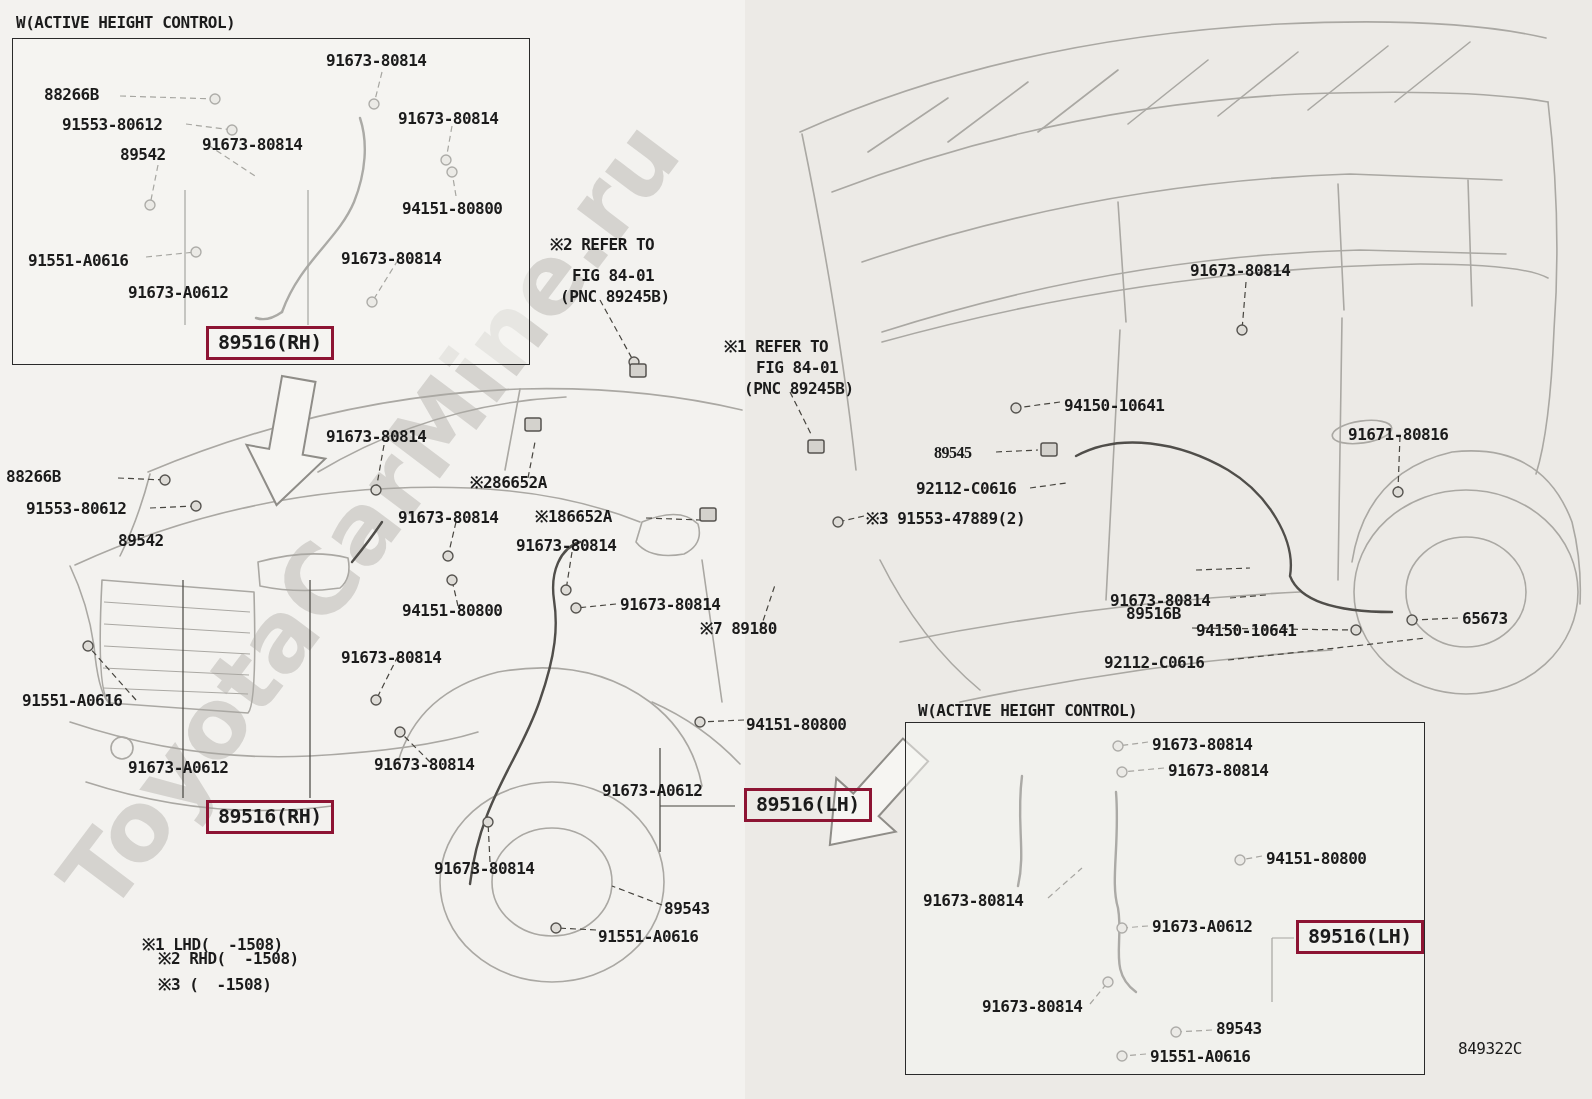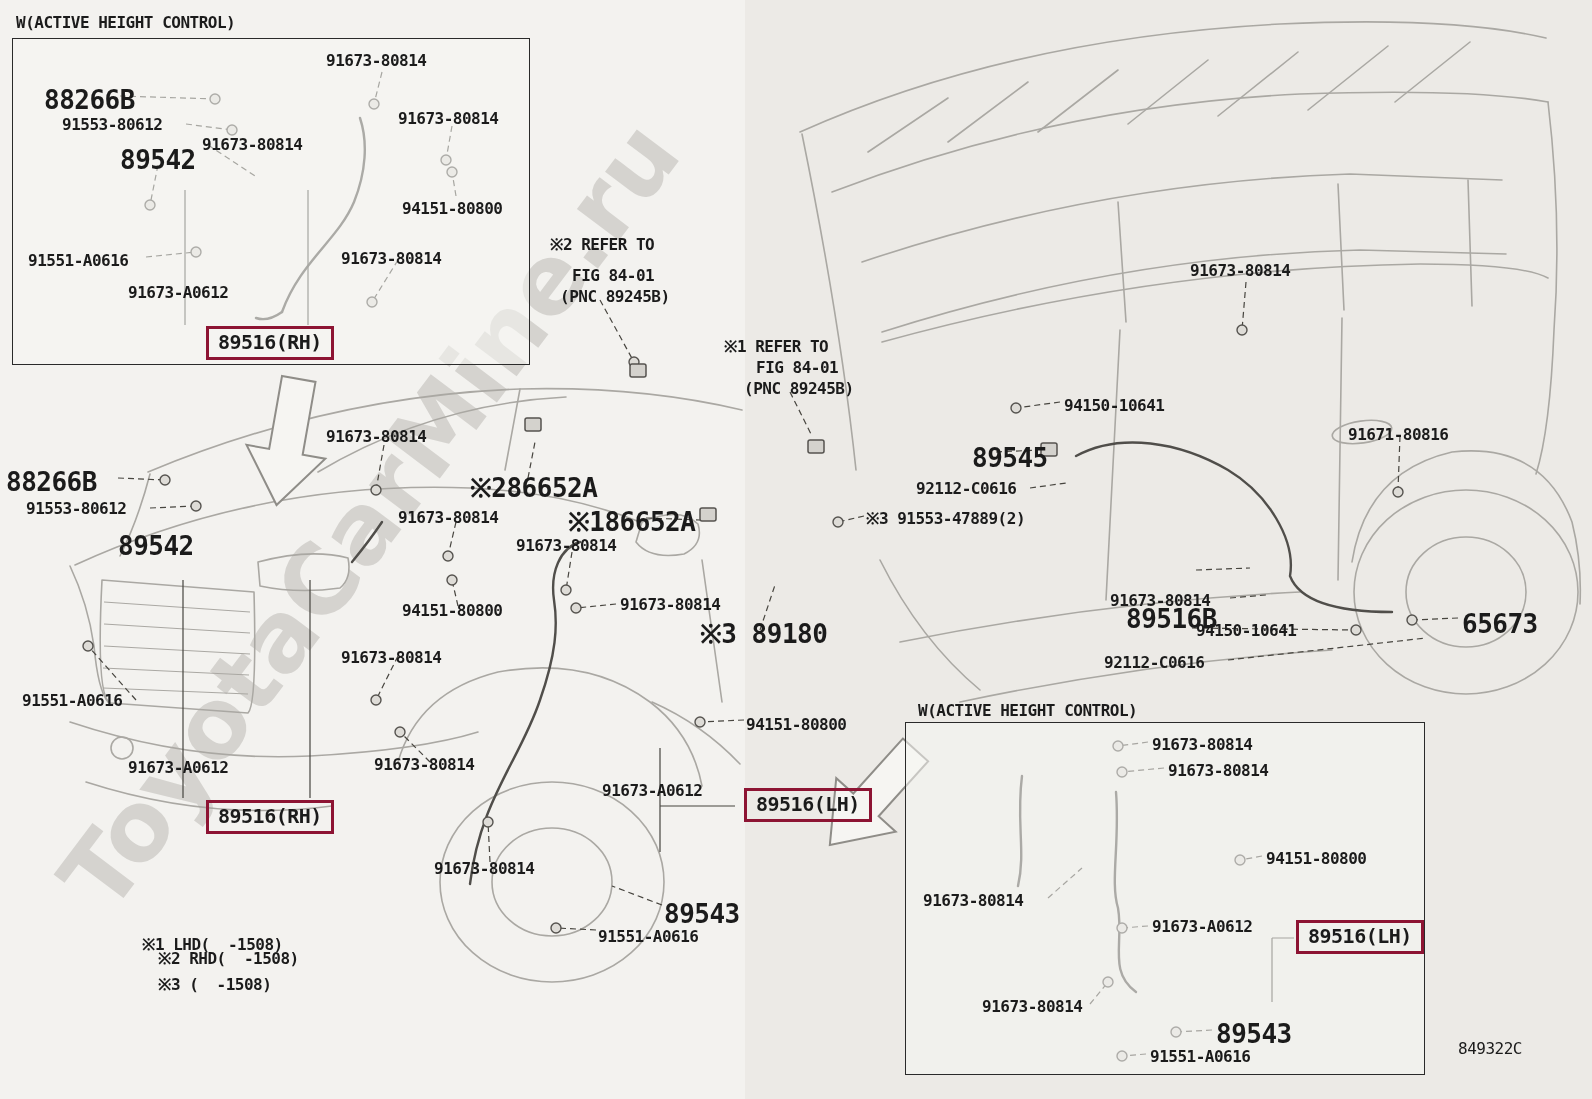--- a/index.html
+++ b/index.html
@@ -24,21 +24,21 @@
   .bolt   { stroke:#55534f; stroke-width:1.4; fill:#dedcd7; }
   .clamp  { stroke:#55534f; stroke-width:1.5; fill:#d4d2cd; }
   .big-arrow { fill:#f6f5f2; stroke:#8f8d88; stroke-width:2; }
   .grille-bar { stroke:#aaa8a3; stroke-width:1.2; }
   .inset { position:absolute; border:1.5px solid #2a2a2a; background:rgba(246,245,242,0.55); }
   #inset1 { left:12px;  top:38px;  width:518px; height:327px; }
   #inset2 { left:905px; top:722px; width:520px; height:353px; }
   #labels-layer { position:absolute; left:0; top:0; width:1592px; height:1099px; }
   .label { position:absolute; white-space:pre; color:#1b1b1b; font-weight:bold; line-height:1.15; }
   .part    { font-size:16px; letter-spacing:-0.5px; }
-  .part-lg { font-size:26px; letter-spacing:-0.5px; }
+  .part-lg { font-size:16px; letter-spacing:-0.5px; }
   .title   { font-size:16px; letter-spacing:-0.5px; }
   .note    { font-size:16px; letter-spacing:-0.5px; }
   .refer   { font-size:16px; letter-spacing:-0.5px; }
   .code    { font-size:16px; font-weight:normal; letter-spacing:-0.5px; }
   .part-red{
     font-size:20px; letter-spacing:-0.5px;
     border:3px solid var(--accent,#8d1433);
     padding:2px 9px 3px;
   }
 </style>
@@ -183,21 +183,21 @@
       <div class="label part-lg" style="left: 120px; top: 146px;">89542</div>
       <div class="label part" style="left: 402px; top: 200px;">94151-80800</div>
       <div class="label part" style="left: 28px; top: 252px;">91551-A0616</div>
       <div class="label part" style="left: 341px; top: 250px;">91673-80814</div>
       <div class="label part" style="left: 128px; top: 284px;">91673-A0612</div>
       <div class="label part-red" style="left: 206px; top: 326px;">89516(RH)</div>
       <div class="label part" style="left: 326px; top: 428px;">91673-80814</div>
       <div class="label part-lg" style="left: 6px; top: 468px;">88266B</div>
       <div class="label part" style="left: 26px; top: 500px;">91553-80612</div>
       <div class="label part-lg" style="left: 470px; top: 474px;">※286652A</div>
-      <div class="label part-lg" style="left: 568px; top: 508px; text-align: right;">※186652A</div>
+      <div class="label part-lg" style="left: 535px; top: 508px; text-align: right;">※186652A</div>
       <div class="label part-lg" style="left: 118px; top: 532px;">89542</div>
       <div class="label part" style="left: 398px; top: 509px;">91673-80814</div>
       <div class="label part" style="left: 516px; top: 537px;">91673-80814</div>
       <div class="label part" style="left: 402px; top: 602px;">94151-80800</div>
       <div class="label part" style="left: 620px; top: 596px;">91673-80814</div>
       <div class="label part" style="left: 341px; top: 649px;">91673-80814</div>
       <div class="label part" style="left: 22px; top: 692px;">91551-A0616</div>
       <div class="label part" style="left: 128px; top: 759px;">91673-A0612</div>
       <div class="label part" style="left: 374px; top: 756px;">91673-80814</div>
       <div class="label part-red" style="left: 206px; top: 800px;">89516(RH)</div>
@@ -208,25 +208,25 @@
       <div class="label part" style="left: 598px; top: 928px;">91551-A0616</div>
       <div class="label note" style="left: 142px; top: 924px; margin-top: 12px;">※1 LHD(  -1508)</div>
       <div class="label note" style="left: 158px; top: 950px;">※2 RHD(  -1508)</div>
       <div class="label note" style="left: 158px; top: 976px;">※3 (  -1508)</div>
       <div class="label refer" style="left: 550px; top: 236px;">※2 REFER TO</div>
       <div class="label refer" style="left: 572px; top: 267px;">FIG 84-01</div>
       <div class="label refer" style="left: 560px; top: 288px;">(PNC 89245B)</div>
       <div class="label refer" style="left: 724px; top: 338px;">※1 REFER TO</div>
       <div class="label refer" style="left: 756px; top: 359px;">FIG 84-01</div>
       <div class="label refer" style="left: 744px; top: 380px;">(PNC 89245B)</div>
-      <div class="label part-lg" style="left: 700px; top: 620px;">※3 89180</div>
+      <div class="label part-lg" style="left: 700px; top: 620px;">※7 89180</div>
       <div class="label part" style="left: 746px; top: 716px;">94151-80800</div>
       <div class="label part" style="left: 1190px; top: 262px;">91673-80814</div>
       <div class="label part" style="left: 1064px; top: 397px;">94150-10641</div>
-      <div class="label part-lg" style="left: 972px; top: 444px;">89545</div>
+      <div class="label part-lg" style="left: 934px; top: 444px; font-family: Liberation Serif, serif;">89545</div>
       <div class="label part" style="left: 916px; top: 480px;">92112-C0616</div>
       <div class="label part" style="left: 866px; top: 510px;">※3 91553-47889(2)</div>
       <div class="label part" style="left: 1348px; top: 426px;">91671-80816</div>
       <div class="label part-lg" style="left: 1126px; top: 560px; margin-top: 45px;">89516B</div>
       <div class="label part" style="left: 1110px; top: 592px;">91673-80814</div>
       <div class="label part" style="left: 1196px; top: 622px;">94150-10641</div>
       <div class="label part" style="left: 1104px; top: 654px;">92112-C0616</div>
       <div class="label part-lg" style="left: 1462px; top: 610px;">65673</div>
       <div class="label title" style="left: 918px; top: 702px;">W(ACTIVE HEIGHT CONTROL)</div>
       <div class="label part" style="left: 1152px; top: 736px;">91673-80814</div>

